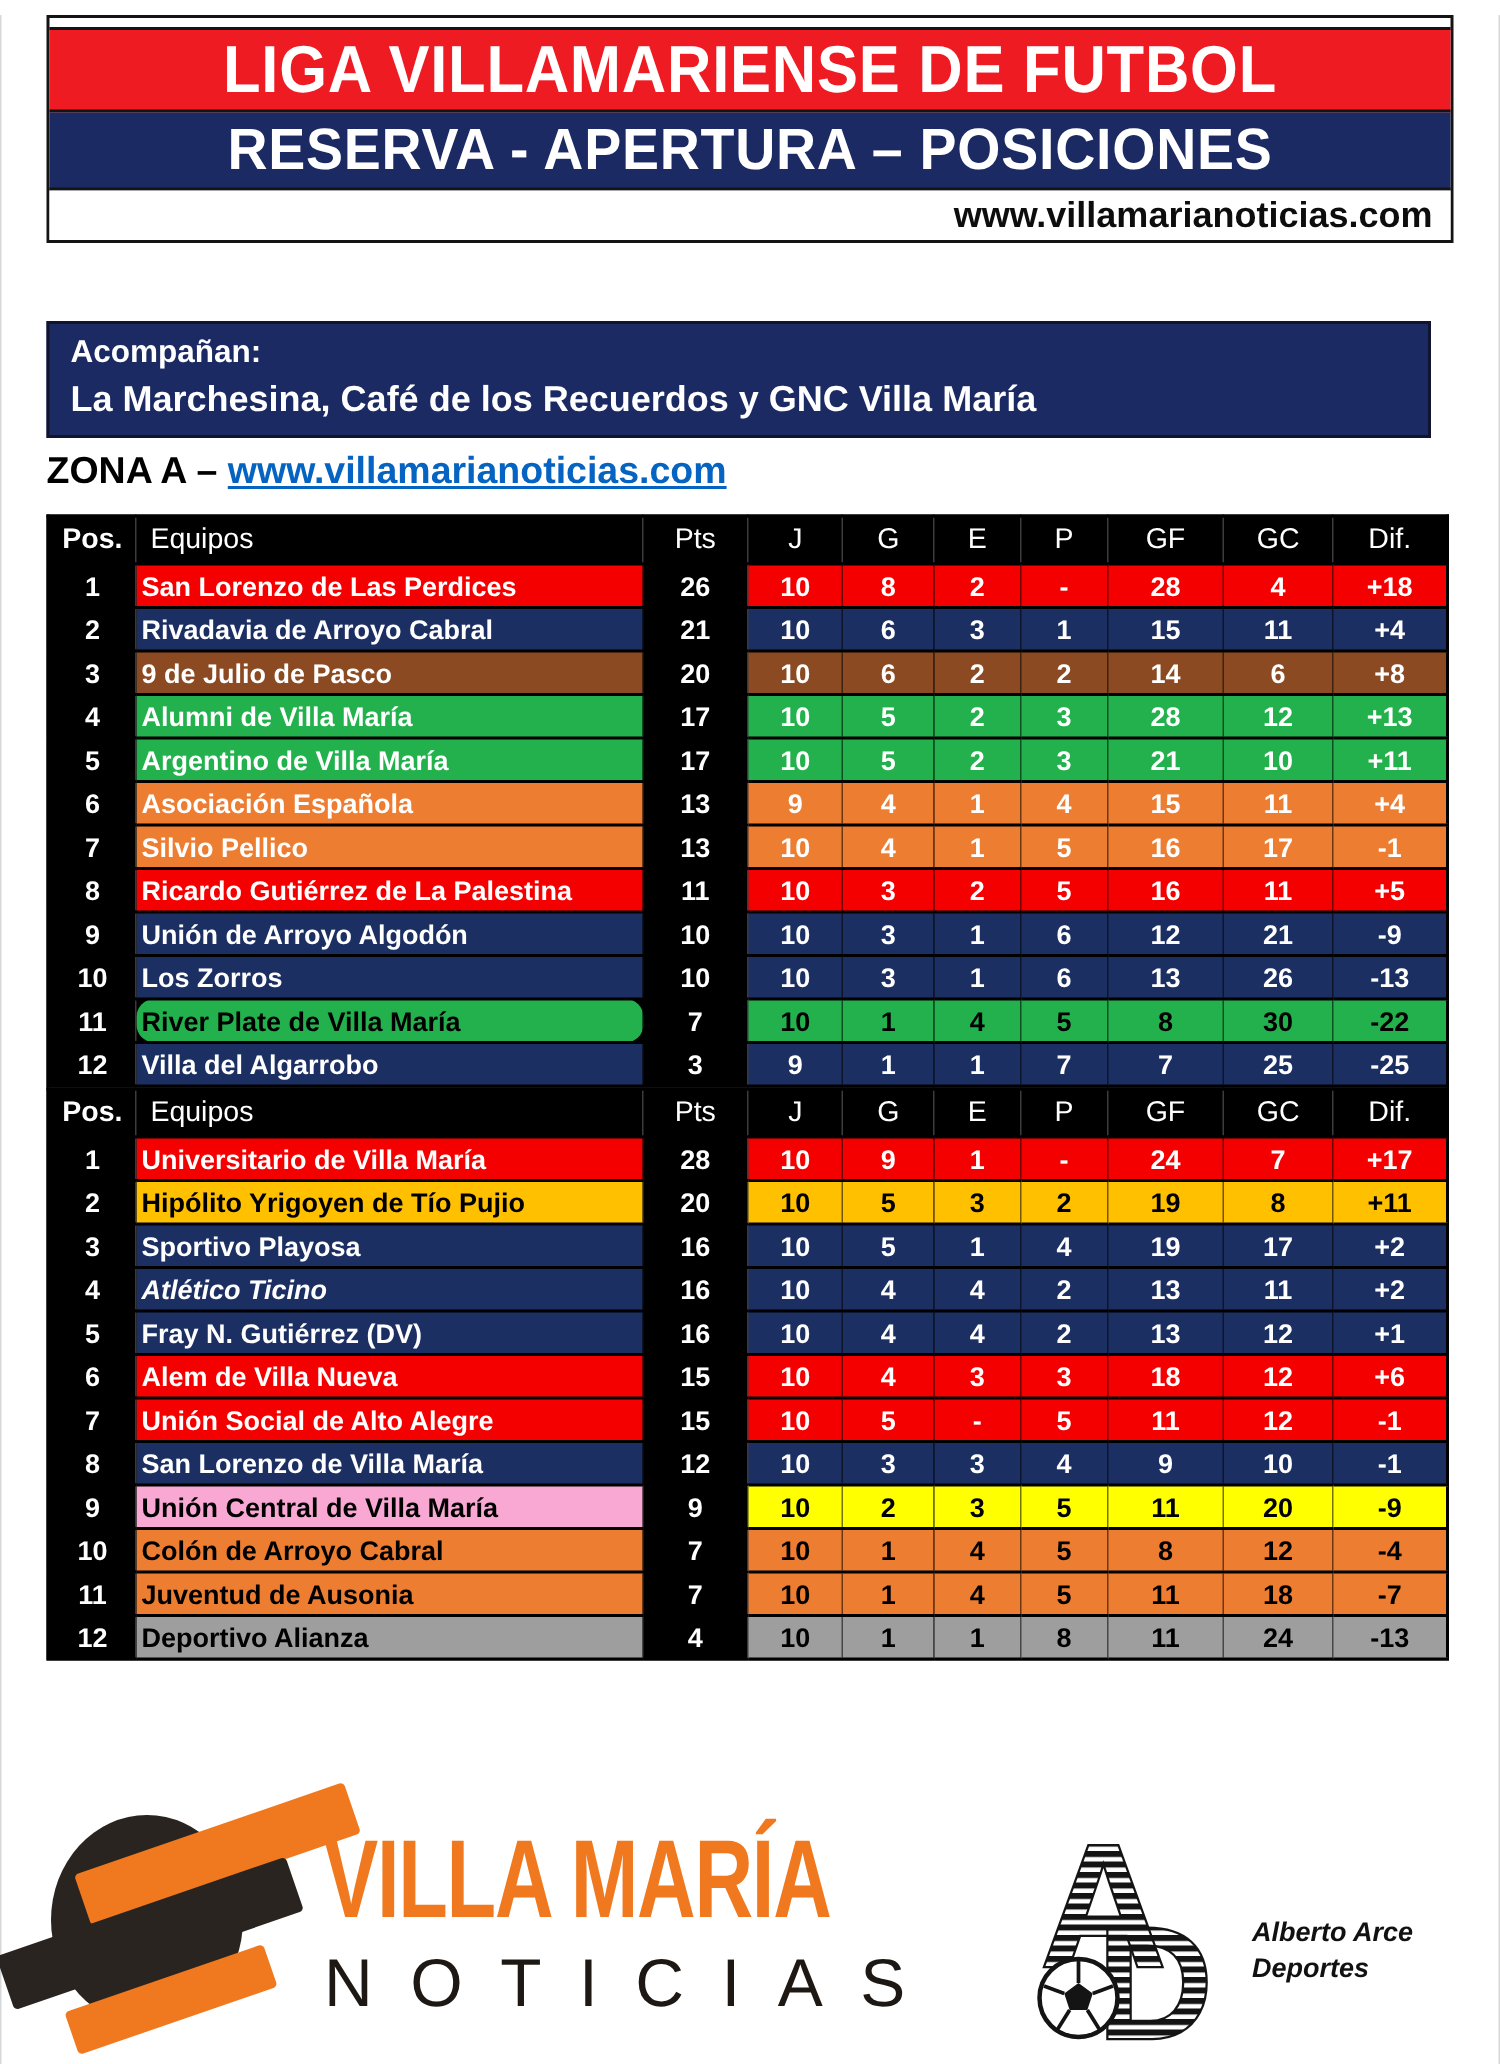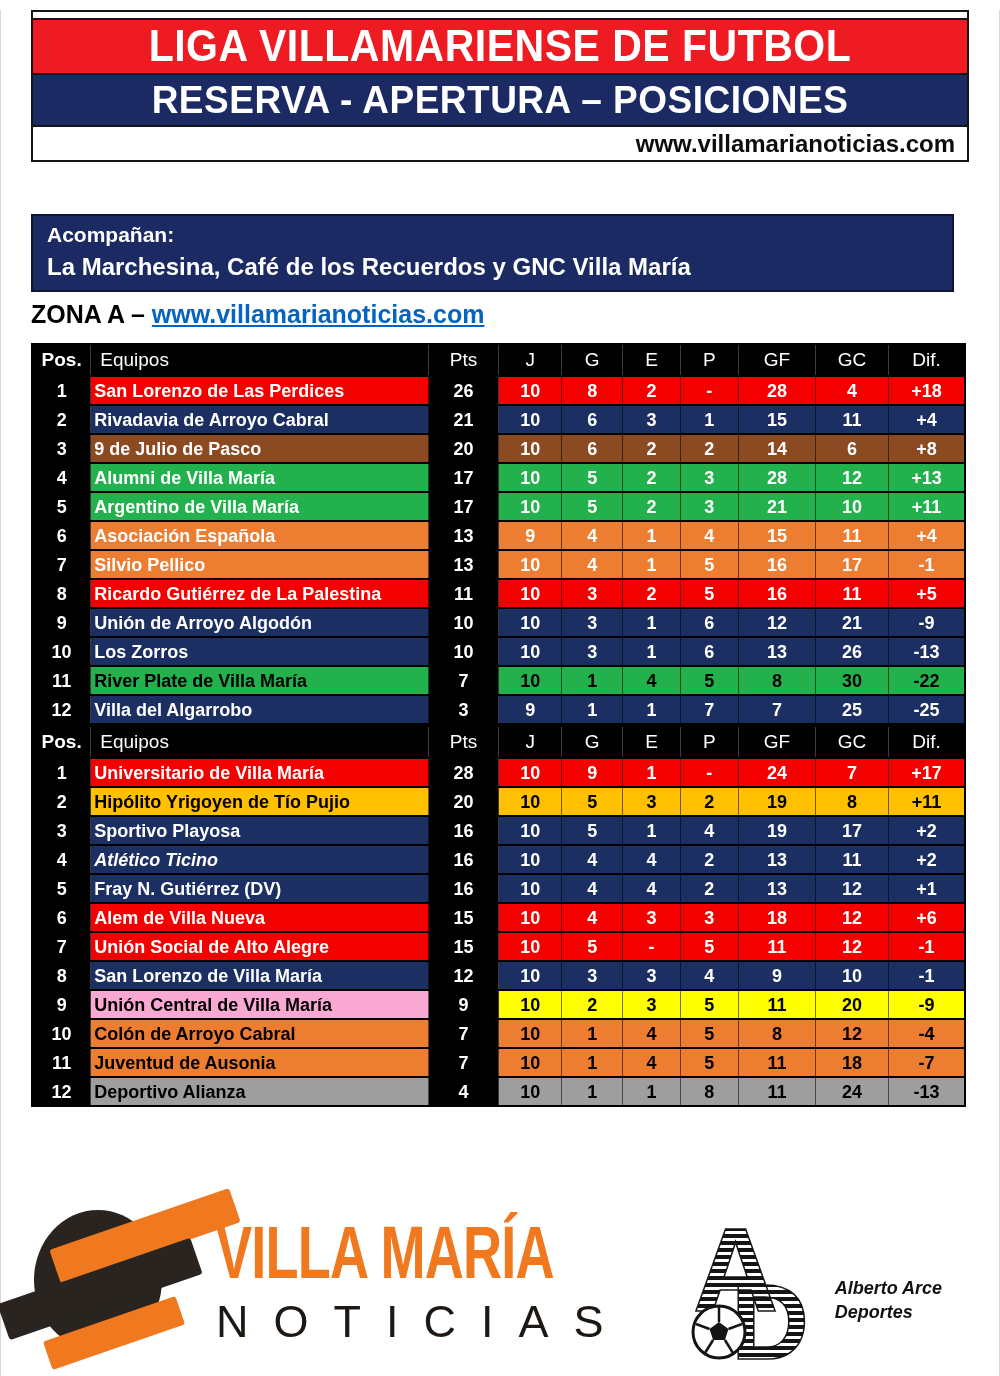--- a/index.html
+++ b/index.html
@@ -218,21 +218,21 @@
           <td class="num" style="background: rgb(28, 47, 99); color: white;">10</td>
           <td class="num" style="background: rgb(28, 47, 99); color: white;">3</td>
           <td class="num" style="background: rgb(28, 47, 99); color: white;">1</td>
           <td class="num" style="background: rgb(28, 47, 99); color: white;">6</td>
           <td class="num" style="background: rgb(28, 47, 99); color: white;">13</td>
           <td class="num" style="background: rgb(28, 47, 99); color: white;">26</td>
           <td class="num" style="background: rgb(28, 47, 99); color: white;">-13</td>
         </tr>
         <tr>
           <td class="cell-black">11</td>
-          <td class="team" style="background: rgb(34, 177, 76); color: black;">River Plate de Villa María</td>
+          <td class="team" style="background: rgb(34, 177, 76); color: black; border-radius: 12px;">River Plate de Villa María</td>
           <td class="cell-black">7</td>
           <td class="num" style="background: rgb(34, 177, 76); color: black;">10</td>
           <td class="num" style="background: rgb(34, 177, 76); color: black;">1</td>
           <td class="num" style="background: rgb(34, 177, 76); color: black;">4</td>
           <td class="num" style="background: rgb(34, 177, 76); color: black;">5</td>
           <td class="num" style="background: rgb(34, 177, 76); color: black;">8</td>
           <td class="num" style="background: rgb(34, 177, 76); color: black;">30</td>
           <td class="num" style="background: rgb(34, 177, 76); color: black;">-22</td>
         </tr>
         <tr>

